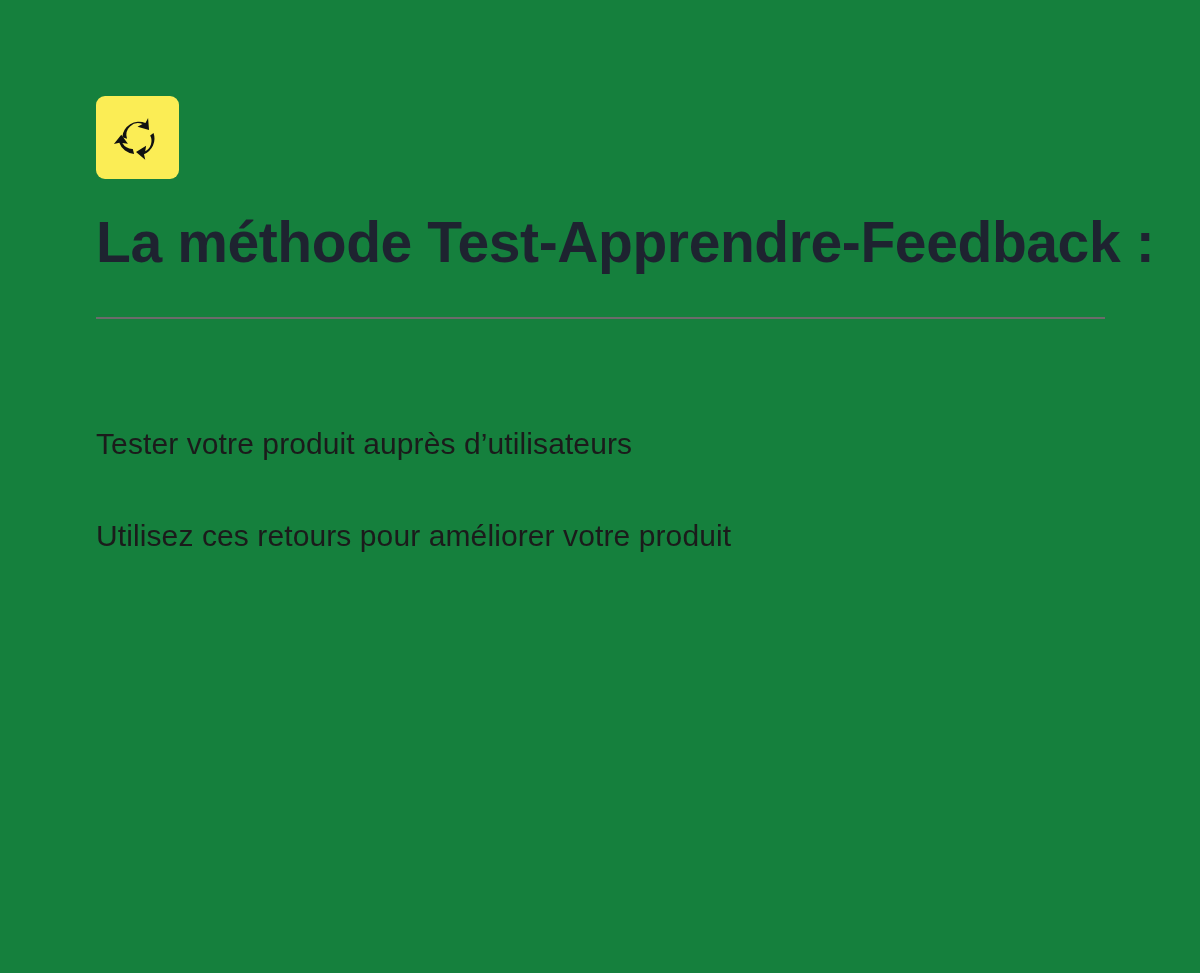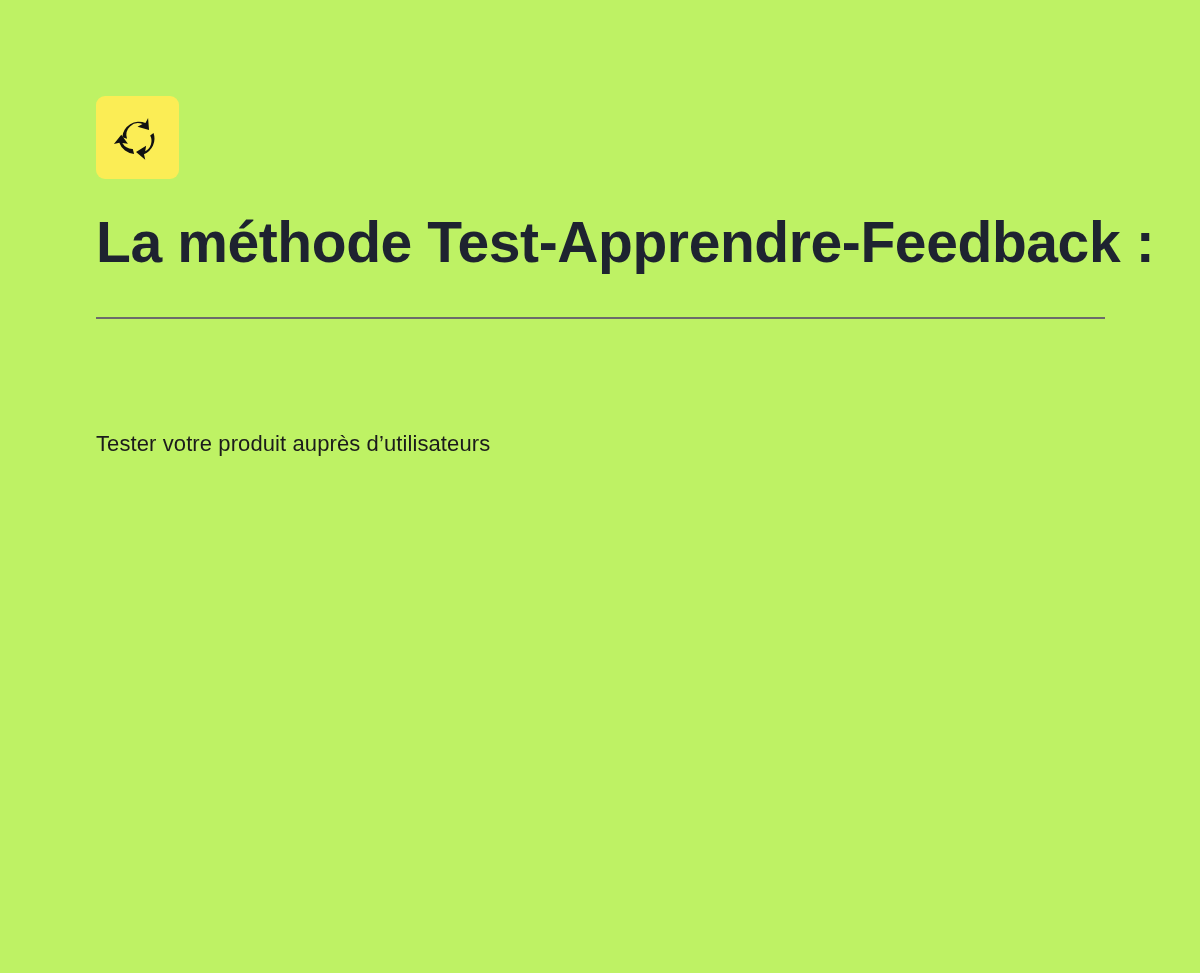--- a/index.html
+++ b/index.html
@@ -12,21 +12,21 @@
     background: #ffffff;
     font-family: "Liberation Sans", sans-serif;
     -webkit-font-smoothing: antialiased;
     overflow: hidden;
   }
 
   .slide {
     position: relative;
     width: 1200px;
     height: 973px;
-    background: #bef264;
+    background: #15803d;
     box-sizing: border-box;
   }
 
   
   .icon-badge {
     position: absolute;
     left: 96px;
     top: 96px;
     width: 83px;
     height: 83px;
@@ -73,21 +73,21 @@
   .body-list {
     position: absolute;
     left: 96px;
     top: 424px;
     width: 1020px;
     margin: 0;
     padding: 0;
     list-style: none;
   }
   .body-line {
-    font-size: 22px;
+    font-size: 30px;
     line-height: 40px;
     font-weight: 400;
     color: #1b1b1b;
     letter-spacing: 0.1px;
     margin: 0 0 52px 0;
     white-space: nowrap;
   }
   .body-line:last-child {
     margin-bottom: 0;
   }
@@ -114,15 +114,16 @@
       </svg>
     </span>
   </div>
 
   <h1 class="title">La méthode Test-Apprendre-Feedback :</h1>
 
   <hr class="divider">
 
   <ul class="body-list">
     <li class="body-line">Tester votre produit auprès d’utilisateurs</li>
+    <li class="body-line">Utilisez ces retours pour améliorer votre produit</li>
   </ul>
 
 </div>
 
 </body></html>

